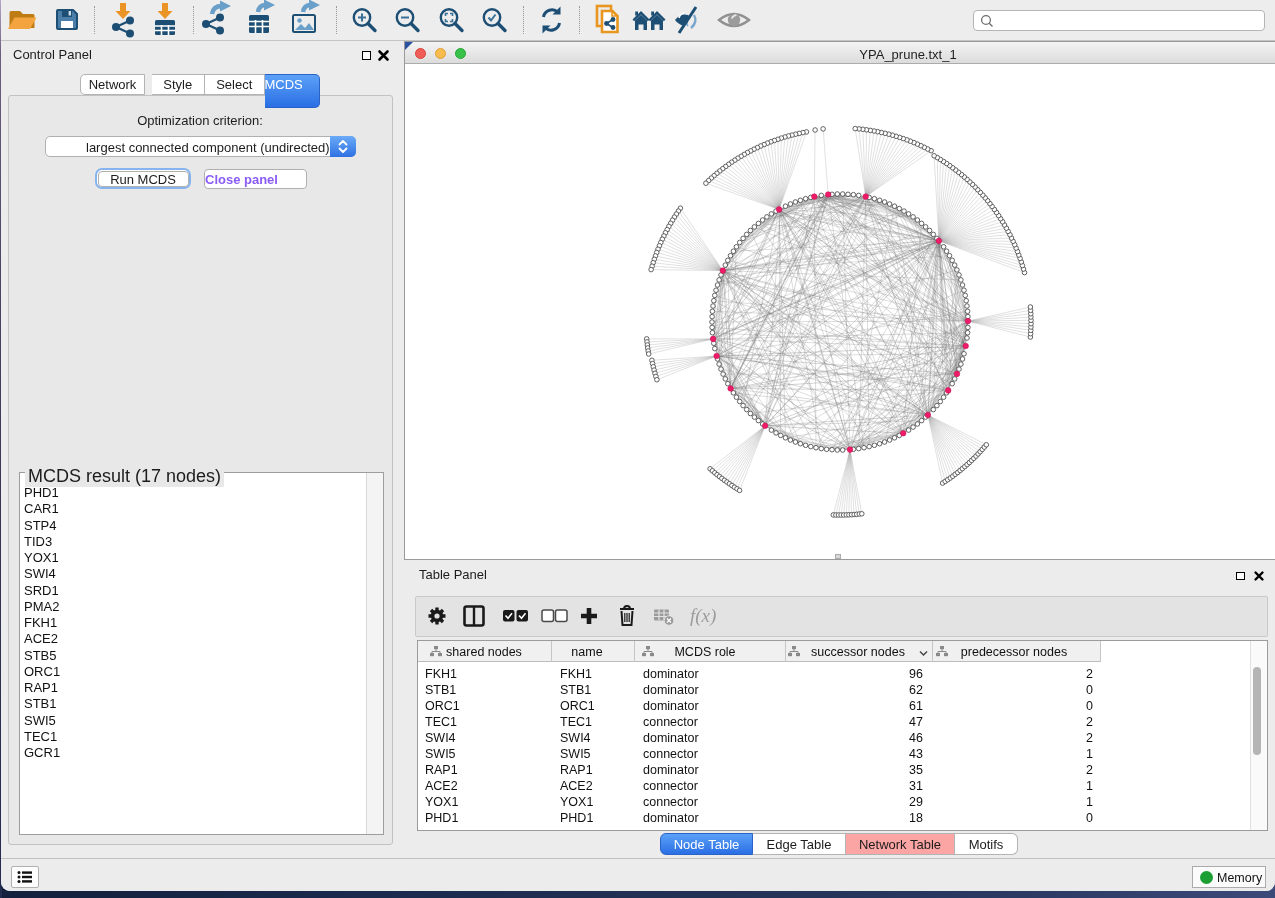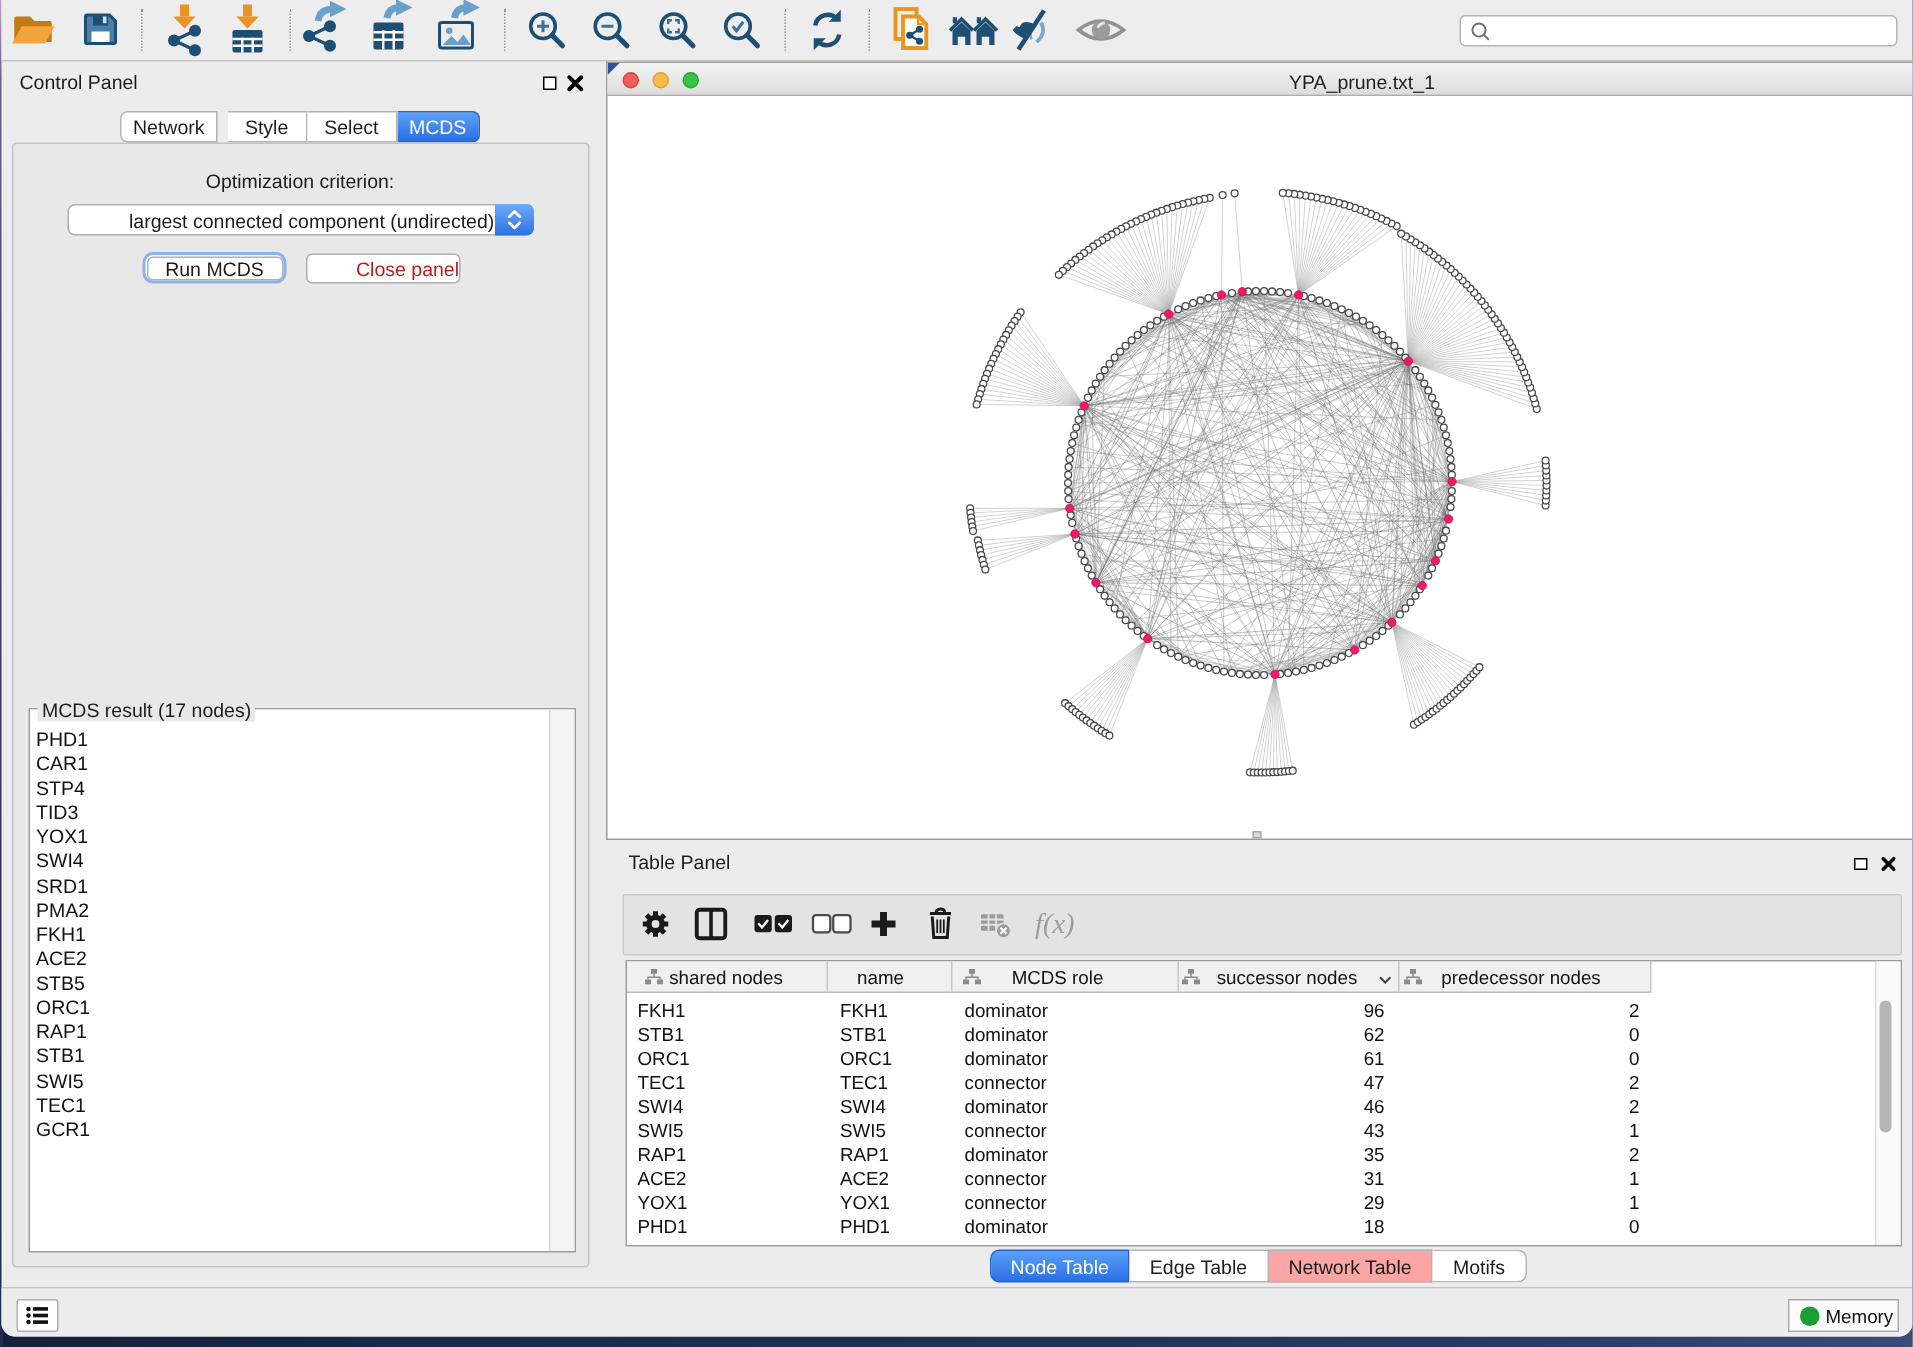--- a/index.html
+++ b/index.html
@@ -133,39 +133,39 @@
 <svg class="abs" style="left:377px;top:49px;" width="13" height="13" viewBox="0 0 13 13">
     <path d="M2.5,2.5 L10.5,10.5 M10.5,2.5 L2.5,10.5" stroke="#000" stroke-width="2.6" stroke-linecap="round"></path>
   </svg>
 
 <div class="abs" style="left:8px;top:95px;width:385px;height:750px;background:#e8e8e8;border:1px solid #c2c2c2;border-radius:3px;"></div>
 
 <div class="abs" style="left:80px;top:74px;width:240px;height:21px;font-size:13px;color:#1c1c1c;">
  <div class="abs" style="left:0;top:0;width:65px;height:21px;background:#fff;border:1px solid #b3b3b3;border-radius:5px 0 0 5px;text-align:center;line-height:20px;">Network</div>
  <div class="abs" style="left:71.5px;top:0;width:53.5px;height:21px;background:#fff;border:1px solid #b3b3b3;border-left:none;text-align:center;line-height:20px;">Style</div>
  <div class="abs" style="left:125px;top:0;width:59.5px;height:21px;background:#fff;border:1px solid #b3b3b3;border-left:none;text-align:center;line-height:20px;">Select</div>
- <div class="abs" style="left:184.5px;top:0;width:55.5px;height:21px;background:linear-gradient(#5ca1f7,#2a6fe4);border:1px solid #2a62c8;border-left:none;border-radius:0 5px 5px 0;text-align:center;line-height:20px;color:#fff;">MCDS</div>
+ <div class="abs" style="left:184.5px;top:0;width:55.5px;height:34px;background:linear-gradient(#5ca1f7,#2a6fe4);border:1px solid #2a62c8;border-left:none;border-radius:0 5px 5px 0;text-align:left;line-height:20px;color:#fff;">MCDS</div>
 </div>
 <div class="abs" style="left:0;top:113px;width:400px;text-align:center;font-size:13px;color:#1c1c1c;">Optimization criterion:</div>
 
 <div class="abs" style="left:45px;top:136px;width:311px;height:21px;background:#fff;border:1px solid #b0b0b0;border-radius:5px;"></div>
 <div class="abs" style="left:56px;top:140px;font-size:13px;color:#1c1c1c;margin-left:30px;">largest connected component (undirected)</div>
 <div class="abs" style="left:330px;top:136px;width:26px;height:21px;background:linear-gradient(#6babf8,#2e70e3);border-radius:0 5px 5px 0;"></div>
 <svg class="abs" style="left:336px;top:139px;" width="14" height="15" viewBox="0 0 14 15">
     <path d="M3.5,5.5 L7,2 L10.5,5.5 M3.5,9.5 L7,13 L10.5,9.5" stroke="#fff" stroke-width="1.8" fill="none" stroke-linecap="round" stroke-linejoin="round"></path>
   </svg>
 
 <div class="abs" style="left:95px;top:168px;width:96px;height:21px;border:2.5px solid #85b4ee;border-radius:7px;background:#fff;"></div>
 <div class="abs" style="left:97.5px;top:170.5px;width:91px;height:16px;border:1px solid #b0b0b0;border-radius:4px;background:#fff;font-size:13px;text-align:center;line-height:15px;color:#1c1c1c;">Run MCDS</div>
-<div class="abs" style="left:204px;top:169px;width:103px;height:20px;border:1px solid #b0b0b0;border-radius:4px;background:#fff;font-size:13px;text-align:right;line-height:19px;color:#b91c1c;">Close panel</div>
+<div class="abs" style="left:204px;top:169px;width:103px;height:20px;border:1px solid #b0b0b0;border-radius:4px;background:#fff;font-size:13px;text-align:left;line-height:19px;color:#8b5cf6;font-weight:bold;">Close panel</div>
 
 <div class="abs" style="left:19px;top:472px;width:365px;height:363px;border:1px solid #9d9d9d;"></div>
 <div class="abs" style="left:20px;top:473px;width:346px;height:361px;background:#fff;"></div>
 <div class="abs" style="left:366px;top:473px;width:17px;height:361px;background:#f4f4f4;border-left:1px solid #d8d8d8;"></div>
-<div class="abs" style="left:25px;top:466px;background:#e8e8e8;padding:0 3px;font-size:13px;color:#1c1c1c;">MCDS result (17 nodes)</div>
+<div class="abs" style="left:25px;top:466px;background:#e8e8e8;padding:0 3px;font-size:18px;color:#1c1c1c;">MCDS result (17 nodes)</div>
 <div class="abs" style="left:24px;top:485px;font-size:13px;line-height:16.25px;color:#111;">PHD1<br>CAR1<br>STP4<br>TID3<br>YOX1<br>SWI4<br>SRD1<br>PMA2<br>FKH1<br>ACE2<br>STB5<br>ORC1<br>RAP1<br>STB1<br>SWI5<br>TEC1<br>GCR1</div>
 
 <div class="abs" style="left:404px;top:41px;width:871px;height:519px;background:#fff;border:1px solid #9a9a9a;border-right:none;"></div>
 <div class="abs" style="left:405px;top:42px;width:870px;height:22px;background:linear-gradient(#f4f4f4,#dcdcdc);border-bottom:1px solid #acacac;"></div>
 <div class="abs" style="left:414.5px;top:48px;width:11px;height:11px;border-radius:50%;background:#f05f57;border:0.5px solid #d9433c;"></div>
 <div class="abs" style="left:434.5px;top:48px;width:11px;height:11px;border-radius:50%;background:#f6bd4e;border:0.5px solid #dfa134;"></div>
 <div class="abs" style="left:454.5px;top:48px;width:11px;height:11px;border-radius:50%;background:#39c149;border:0.5px solid #24a835;"></div>
 <div class="abs" style="left:828px;top:47px;width:160px;text-align:center;font-size:13px;color:#1f1f1f;">YPA_prune.txt_1</div>
 <div class="abs" style="left:835px;top:554px;width:6px;height:5px;background:#d8d8d8;border:1px solid #ababab;"></div>
 <svg class="abs" style="left:405px;top:42px;" width="8" height="8" viewBox="0 0 8 8">

